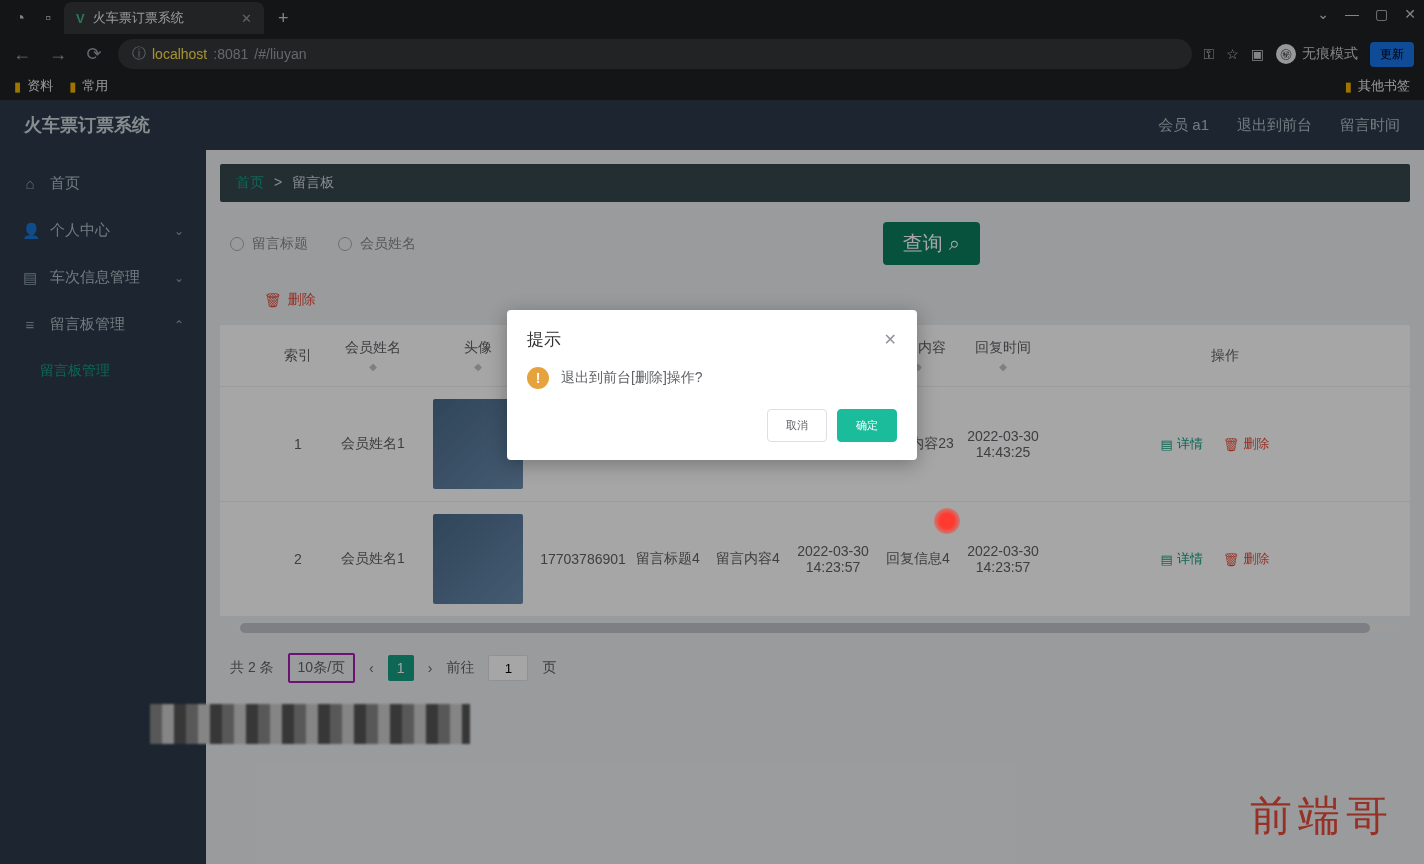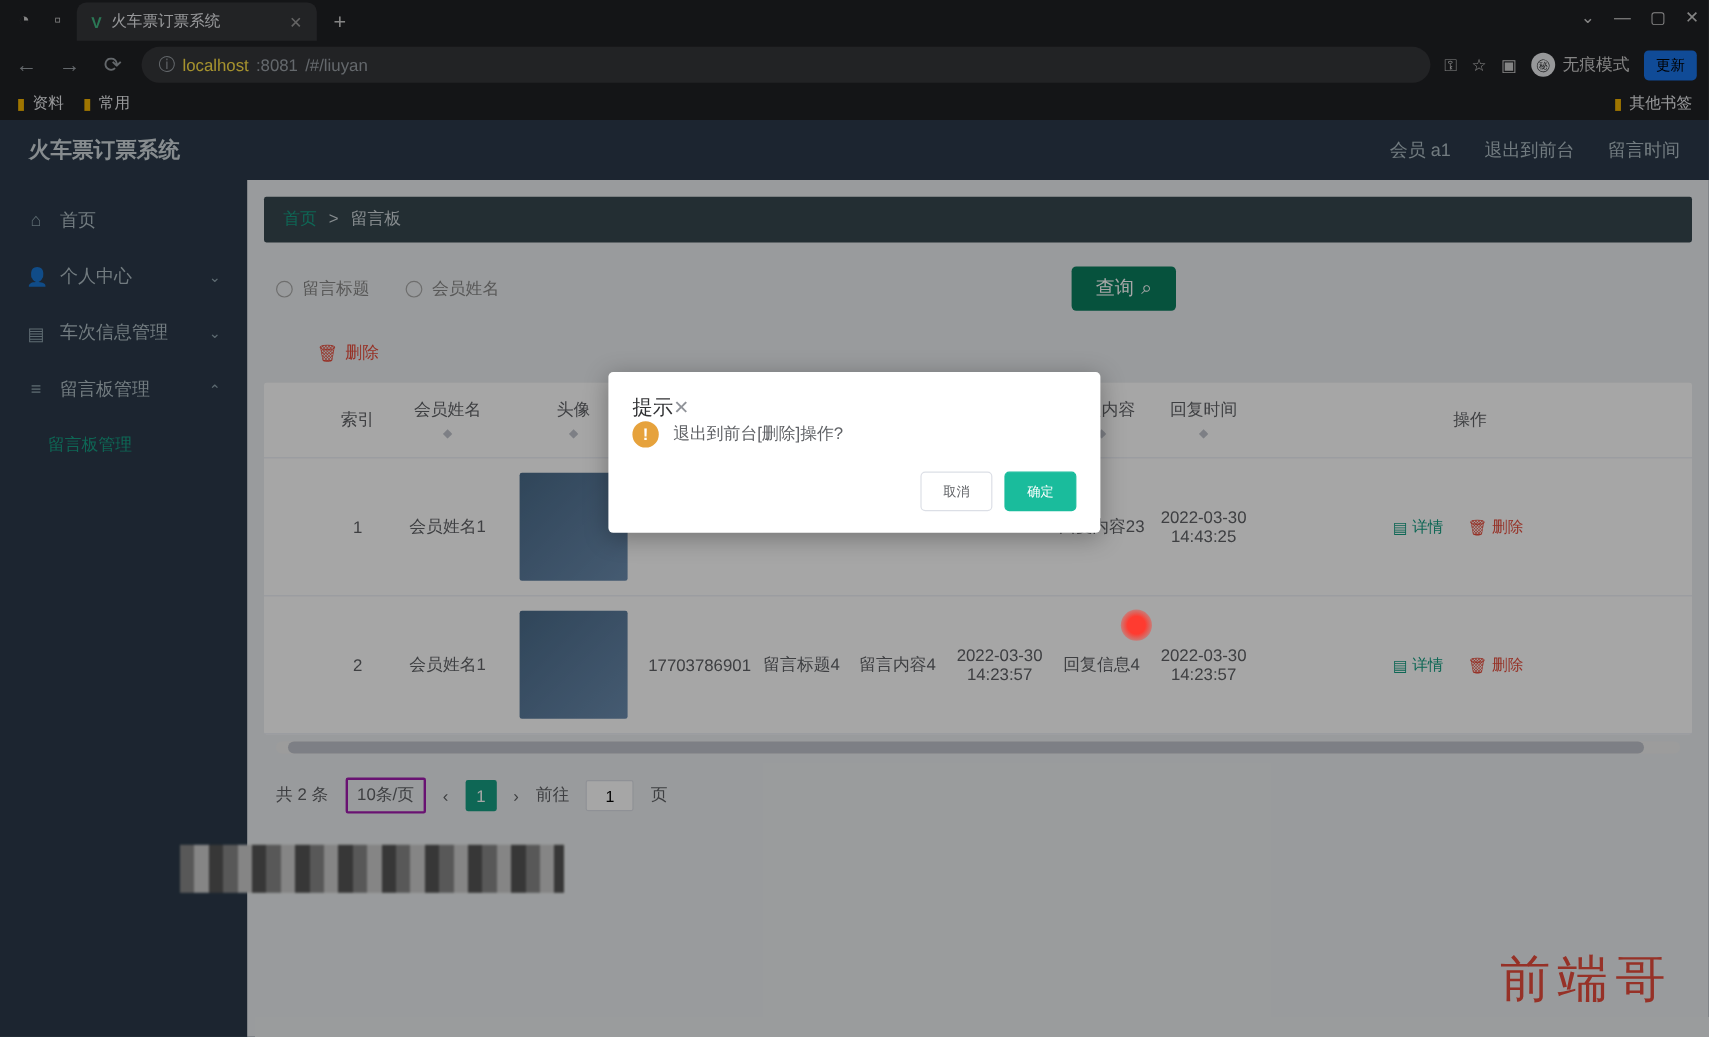--- a/index.html
+++ b/index.html
@@ -32,21 +32,21 @@
 .nav-item{display:flex;align-items:center;gap:12px;padding:14px 22px;cursor:pointer}
 .nav-item.sub{padding-left:40px;color:#169e83;font-size:14px}
 .nav-icon{width:16px;text-align:center;color:#90a4ae}
 .chev{margin-left:auto;font-size:12px;color:#90a4ae}
 .main{flex:1;background:#eceff1;margin-top:50px;padding:14px;position:relative;overflow:hidden}
 .breadcrumb{background:#37474f;color:#cfd8dc;padding:10px 16px;border-radius:2px;font-size:14px;display:flex;gap:10px}
 .breadcrumb .home{color:#169e83}
 .filter-row{display:flex;align-items:center;gap:30px;padding:20px 10px}
 .radio-group{display:flex;align-items:center;gap:8px;color:#888;font-size:14px}
 .radio-circle{width:14px;height:14px;border:1px solid #aaa;border-radius:50%}
-.query-btn{background:#0a7e5f;color:#fff;padding:8px 20px;border-radius:4px;font-size:16px;display:flex;align-items:center;gap:6px;margin-left:auto;margin-right:420px}
+.query-btn{background:#0a7e5f;color:#fff;padding:8px 20px;border-radius:4px;font-size:20px;display:flex;align-items:center;gap:6px;margin-left:auto;margin-right:420px}
 .delete-btn{color:#e74c3c;font-size:14px;display:inline-flex;align-items:center;gap:6px;padding:6px 14px;margin-left:30px;margin-bottom:10px}
 .table{width:100%;background:#fff;border-radius:2px}
 .thead{display:flex;padding:14px 8px;font-size:14px;color:#606266;border-bottom:1px solid #ebeef5}
 .th{text-align:right;display:flex;flex-direction:column;align-items:center;justify-content:center;gap:4px}
 .sort{font-size:10px;color:#c0c4cc}
 .col-check{width:40px}
 .col-idx{width:60px}
 .col-name{width:90px}
 .col-avatar{width:120px}
 .col-phone{width:90px}
@@ -62,21 +62,21 @@
 .op-link{color:#169e83;font-size:13px;display:inline-flex;align-items:center;gap:4px;margin-right:20px}
 .op-del{color:#e74c3c}
 .scrollbar{height:10px;background:#f0f0f0;margin:6px 10px;border-radius:5px;position:relative}
 .scrollbar-thumb{position:absolute;left:10px;right:30px;top:0;bottom:0;background:#c0c4cc;border-radius:5px}
 .pagination{display:flex;align-items:center;gap:14px;padding:14px 10px;font-size:14px;color:#606266}
 .page-num{background:#169e83;color:#fff;width:26px;height:26px;display:flex;align-items:center;justify-content:center;border-radius:2px}
 .page-input{width:40px;height:26px;border:1px solid #dcdfe6;text-align:center;border-radius:2px}
 .page-select{border:2px solid #a21caf;padding:4px 8px;border-radius:2px}
 .overlay{position:absolute;inset:0;background:rgba(0,0,0,0.35);z-index:10;display:flex;align-items:flex-start;justify-content:center;padding-top:310px}
 .dialog{background:#fff;width:410px;border-radius:4px;box-shadow:0 4px 20px rgba(0,0,0,0.3);padding:18px 20px}
-.dialog-head{display:flex;align-items:center;}
+.dialog-head{display:flex;align-items:center;justify-content:space-between;margin-bottom:16px}
 .dialog-title{font-size:17px;color:#303133}
 .dialog-close{color:#909399;font-size:16px;cursor:pointer}
 .dialog-body{display:flex;align-items:center;gap:12px;font-size:14px;color:#606266;margin-bottom:20px}
 .warn-icon{width:22px;height:22px;background:#e6a23c;border-radius:50%;color:#fff;display:flex;align-items:center;justify-content:center;font-size:14px;font-weight:bold}
 .dialog-foot{display:flex;justify-content:flex-end;gap:10px}
 .btn{padding:8px 18px;border-radius:4px;font-size:11px;cursor:pointer;border:1px solid #dcdfe6;background:#fff;color:#606266}
 .btn-primary{background:#1abc9c;border-color:#1abc9c;color:#fff}
 .cursor-dot{position:absolute;width:26px;height:26px;background:radial-gradient(circle,#ff3b30 40%,rgba(255,59,48,0.4) 70%);border-radius:50%;z-index:20}
 .watermark{position:absolute;right:30px;bottom:20px;font-size:42px;color:#e74c3c;font-family:serif;letter-spacing:6px;z-index:5}
 .pixelated{position:absolute;left:150px;bottom:120px;width:320px;height:40px;background:repeating-linear-gradient(90deg,#888 0 12px,#ccc 12px 24px,#555 24px 36px);filter:blur(1px);z-index:4}

